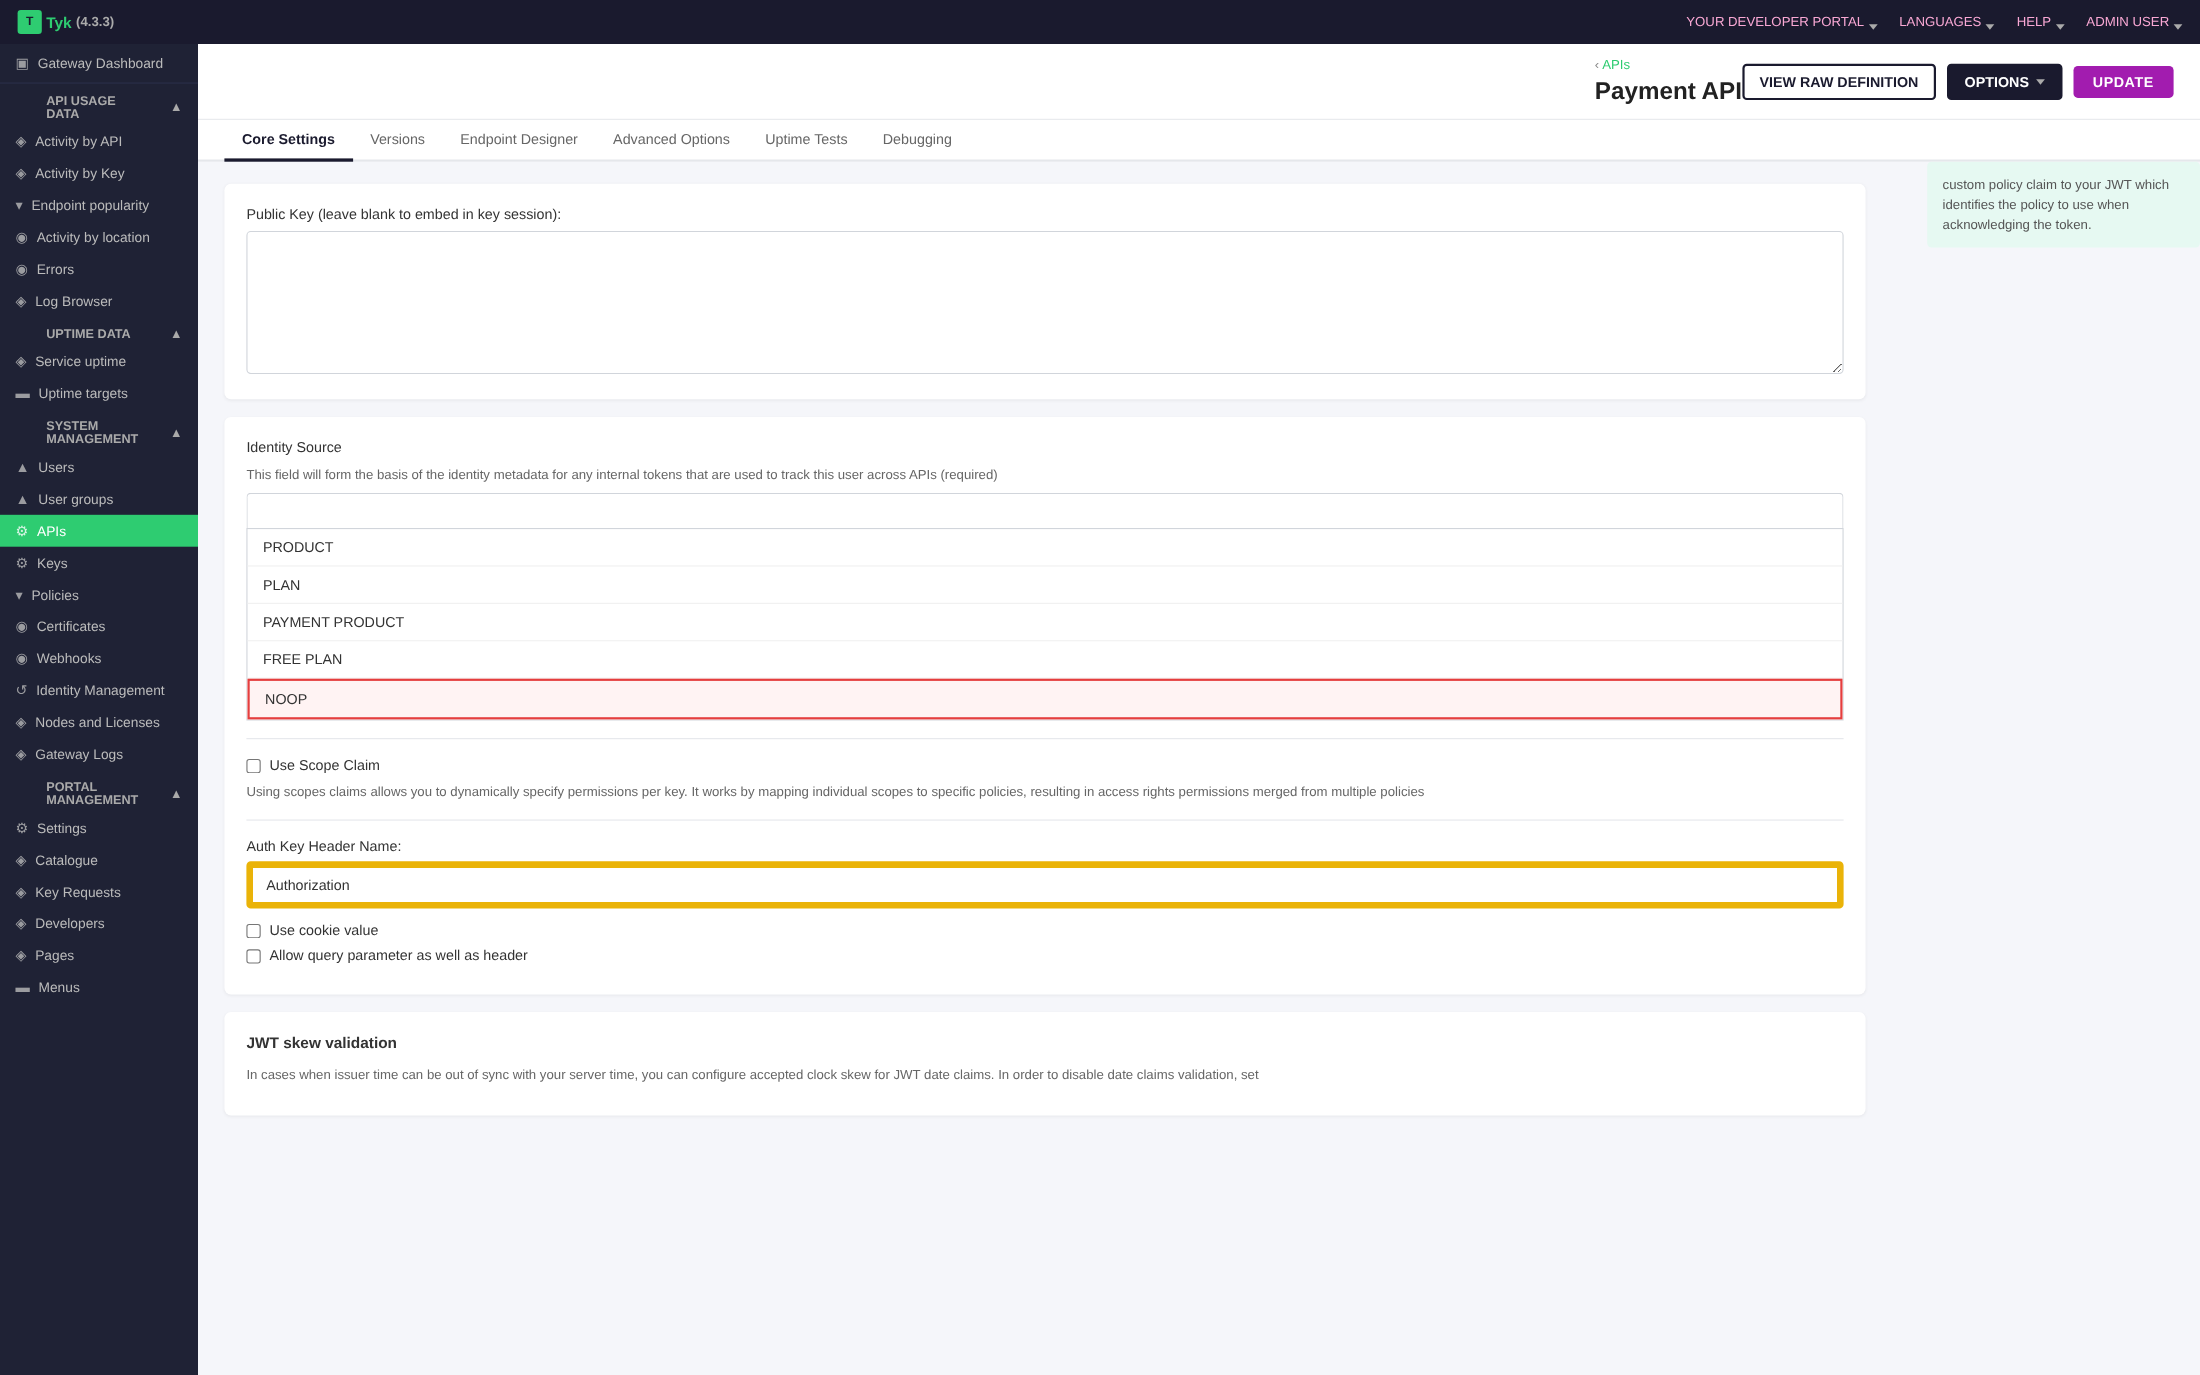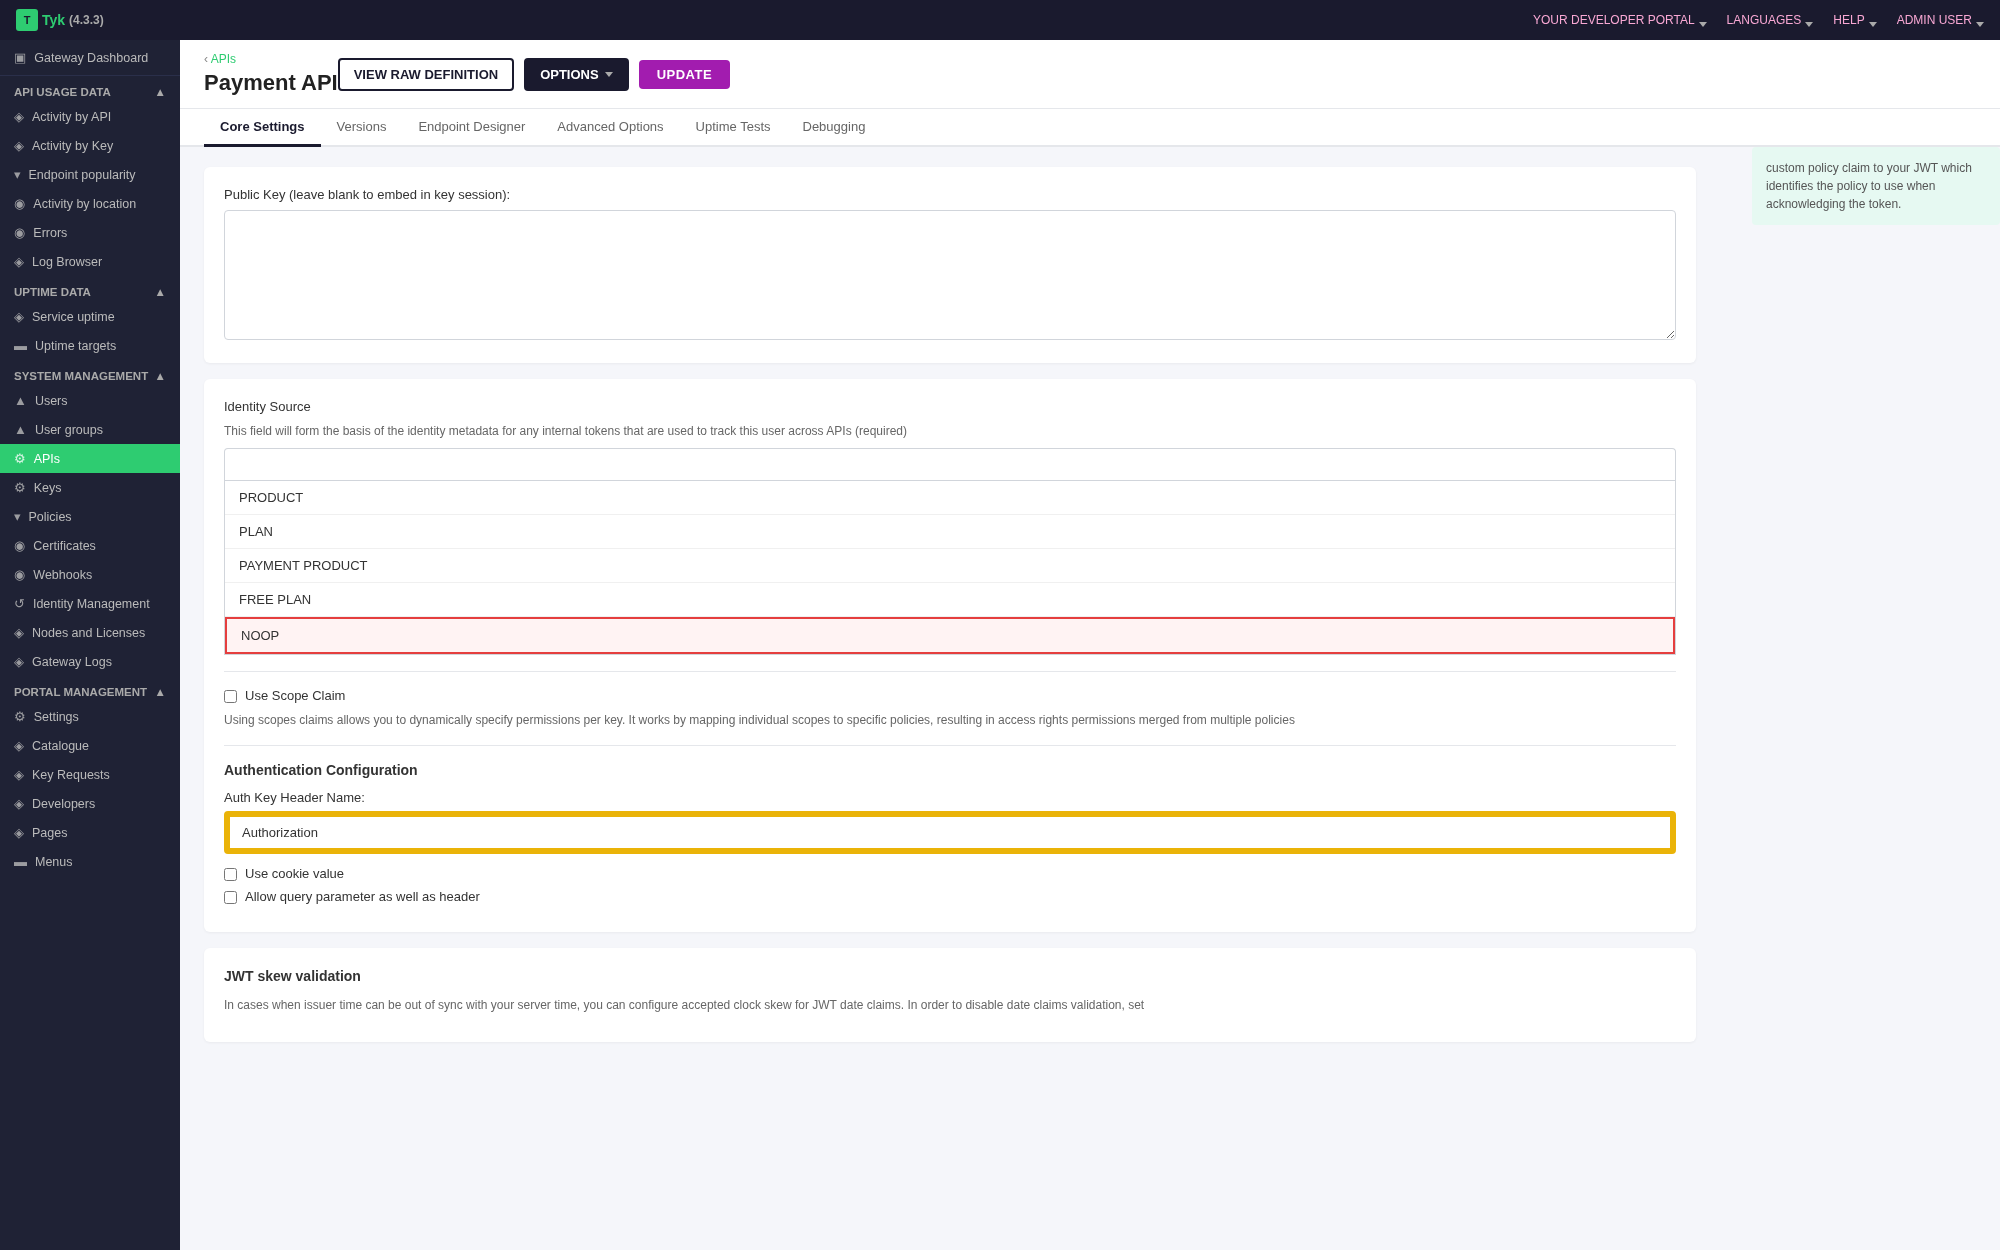--- a/index.html
+++ b/index.html
@@ -46,21 +46,21 @@
     .sidebar-item.active { background: #2ecc71; color: #fff; }
     .sidebar-item.active .sidebar-icon { color: #fff; }
     .sidebar-icon { font-size: 13px; opacity: 0.8; }
     .sidebar-section-header {
       display: flex;
       align-items: center;
       justify-content: space-between;
       padding: 10px 14px 4px;
       cursor: pointer;
     }
-    .sidebar-section-header span { font-size: 11.5px; color: #aaa; font-weight: 600; text-transform: uppercase; }
+    .sidebar-section-header span { font-size: 11.5px; color: #aaa; font-weight: 600; text-transform: uppercase; margin-left: 28px; }
     .gateway-dashboard-item {
       display: flex;
       align-items: center;
       gap: 8px;
       padding: 10px 14px;
       cursor: pointer;
       font-size: 12.5px;
       color: #bbb;
       border-bottom: 1px solid #2a2f4a;
     }
@@ -74,21 +74,21 @@
       flex-direction: column;
     }
 
     
     .page-header {
       background: #fff;
       padding: 12px 24px;
       border-bottom: 1px solid #e5e7eb;
       display: flex;
       align-items: center;
-      justify-content: flex-start;
+      justify-content: flex-end;
     }
     .breadcrumb { font-size: 12px; color: #888; margin-bottom: 4px; }
     .breadcrumb a { color: #2ecc71; text-decoration: none; }
     .page-title { font-size: 22px; font-weight: 600; color: #222; }
     .page-header-actions { display: flex; gap: 10px; align-items: center; }
     .btn-view-raw {
       border: 2px solid #1a1a2e;
       background: #fff;
       padding: 7px 14px;
       border-radius: 4px;
@@ -501,21 +501,20 @@
           
           <div class="checkbox-row">
             <input type="checkbox" id="use-scope-claim" style="">
             <label for="use-scope-claim" class="checkbox-label">Use Scope Claim</label>
           </div>
           <div class="scope-desc">Using scopes claims allows you to dynamically specify permissions per key. It works by mapping individual scopes to specific policies, resulting in access rights permissions merged from multiple policies</div>
 
           <hr class="divider-line">
 
           
-          <div class="section-title">Authentication Configuration</div>
           <div class="field-label" style="margin-bottom: 6px;">Auth Key Header Name:</div>
           <input type="text" class="form-input" style="margin-bottom: 12px;" value="Authorization">
 
           <div class="checkbox-row">
             <input type="checkbox" id="use-cookie" style="">
             <label for="use-cookie" class="checkbox-label">Use cookie value</label>
           </div>
           <div class="checkbox-row">
             <input type="checkbox" id="allow-query-param" style="">
             <label for="allow-query-param" class="checkbox-label">Allow query parameter as well as header</label>

